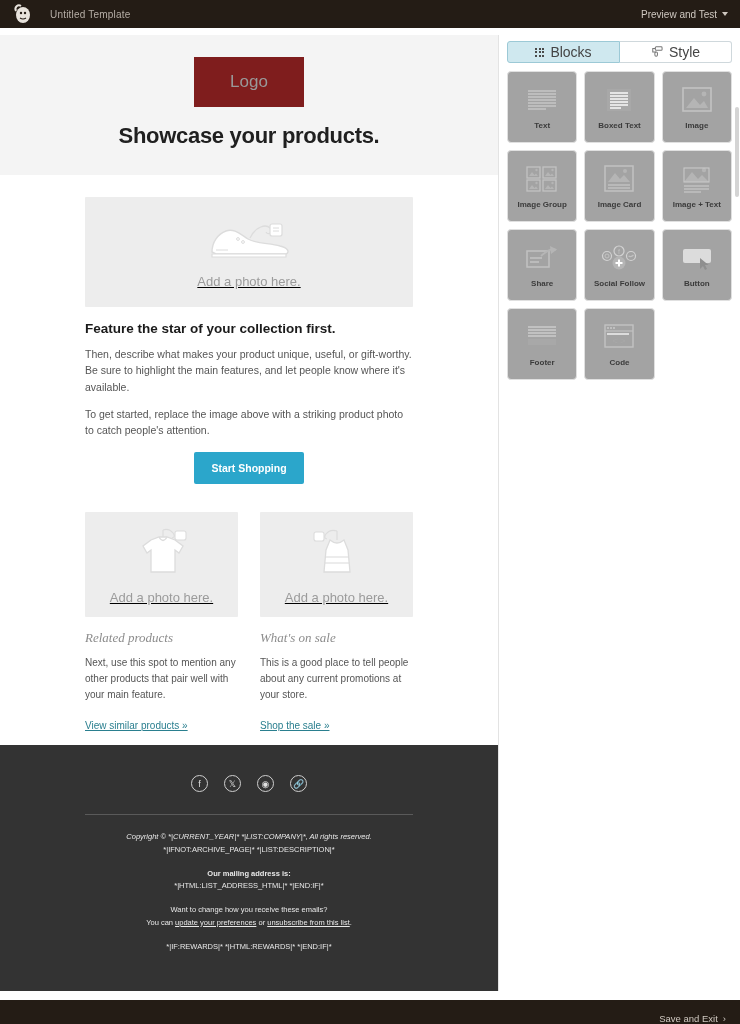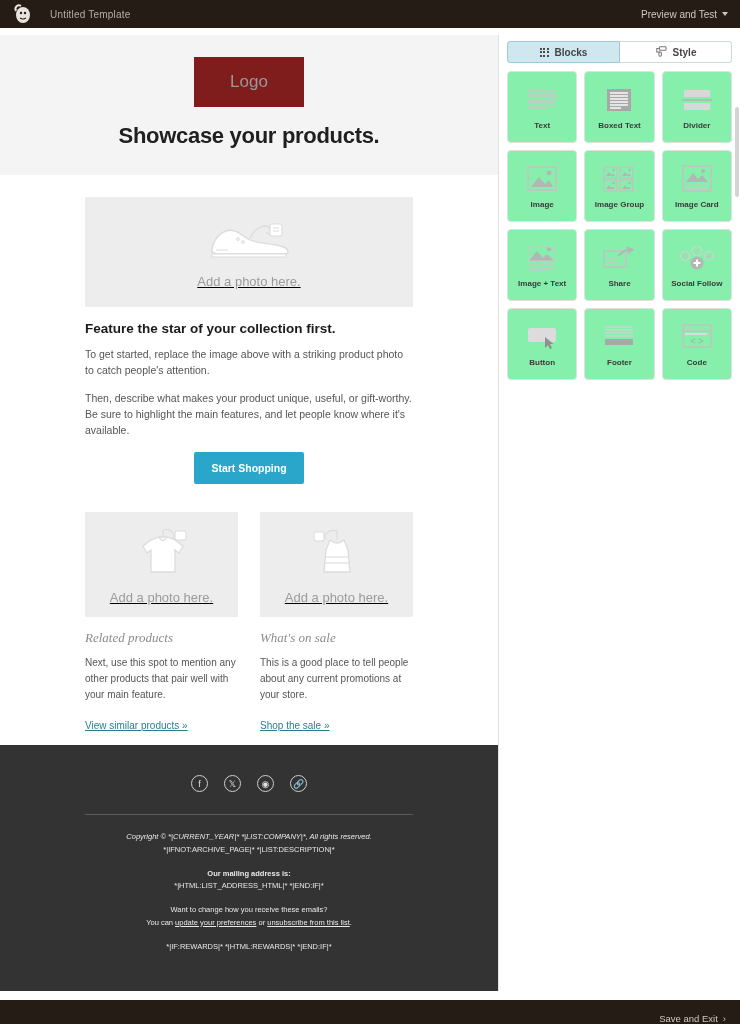--- a/index.html
+++ b/index.html
@@ -103,35 +103,35 @@
   .ft-link { color: #e8e8e8; text-decoration: underline; cursor: pointer; }
 
   
   .panel {
     position: absolute; top: 35px; left: 498px; width: 242px; height: 956px;
     background: #ffffff; border-left: 1px solid #e3e3e3;
   }
   .tabs { display: flex; padding: 6px 8px 0; gap: 0; }
   .tab {
     flex: 1; height: 22px; display: flex; align-items: center; justify-content: center;
-    gap: 6px; font-size: 10px; font-weight: bold; color: #444;
+    gap: 6px; font-size: 14px; font-weight: normal; color: #444;
     border: 1px solid #cfd8dc; background: #fff; cursor: pointer;
   }
   .tab:first-child { border-radius: 3px 0 0 3px; }
   .tab:last-child { border-radius: 0 3px 3px 0; border-left: none; }
   .tab.active { background: #cfe8ef; border-color: #9cc9d6; }
   .dots-ic { display: grid; grid-template-columns: repeat(3, 2px); gap: 1.5px; }
   .dots-ic i { width: 2px; height: 2px; background: #4a4a4a; display: block; }
 
   .blocks-wrap {
     padding: 8px 8px 0; height: 335px; overflow: hidden; position: relative;
   }
   .blocks-grid { display: grid; grid-template-columns: repeat(3, 1fr); gap: 7px; }
   .block-card {
-    border: 1px solid #e0e0e0; border-radius: 4px; background: #86efac;
+    border: 1px solid #e0e0e0; border-radius: 4px; background: #a3a3a3;
     height: 72px; display: flex; flex-direction: column;
     align-items: center; justify-content: center; gap: 6px; cursor: pointer;
   }
   .block-label { font-size: 8px; font-weight: bold; color: #3b3b3b; }
   .block-ic { width: 38px; height: 30px; display: flex; align-items: center; justify-content: center; }
 
   .panel-scrollbar {
     position: absolute; top: 44px; right: 1px; width: 4px; height: 90px;
     background: #d4d4d4; border-radius: 2px;
   }
@@ -188,22 +188,22 @@
           <line x1="79" y1="15" x2="85" y2="15" stroke="#dcdcdc" stroke-width="1"></line>
           <circle cx="44" cy="23" r="1.4" fill="none" stroke="#dcdcdc"></circle>
           <circle cx="49" cy="26" r="1.4" fill="none" stroke="#dcdcdc"></circle>
           <line x1="22" y1="34" x2="34" y2="34" stroke="#dcdcdc" stroke-width="1"></line>
         </svg>
       </span>
       <span class="ph-label">Add a photo here.</span>
     </div>
 
     <div class="sec-h">Feature the star of your collection first.</div>
+    <div class="body-p">Then, describe what makes your product unique, useful, or gift-worthy. Be sure to highlight the main features, and let people know where it's available.</div>
     <div class="body-p">To get started, replace the image above with a striking product photo to catch people's attention.</div>
-    <div class="body-p">Then, describe what makes your product unique, useful, or gift-worthy. Be sure to highlight the main features, and let people know where it's available.</div>
     <button class="btn-primary">Start Shopping</button>
 
     <div class="two-col">
 
       <div class="col">
         <div class="photo-ph small">
           <span>
             <svg width="70" height="56" viewBox="0 0 70 56">
               <path d="M24 16 L16 22 L20 29 L24 26 L24 48 L48 48 L48 26 L52 29 L56 22 L48 16 L40 13 L32 13 Z" fill="#ffffff" stroke="#dcdcdc" stroke-width="1.3"></path>
               <path d="M32 13 q4 7 8 0" stroke="#dcdcdc" stroke-width="1.3" fill="none"></path>
@@ -331,30 +331,20 @@
                 <line x1="9" y1="12" x2="27" y2="12"></line>
                 <line x1="9" y1="15" x2="27" y2="15"></line>
                 <line x1="9" y1="18" x2="27" y2="18"></line>
                 <line x1="9" y1="21" x2="20" y2="21"></line>
               </g>
             </svg>
         </span>
         <span class="block-label">Boxed Text</span>
       </div>
 
-      <div class="block-card">
-        <span class="block-ic">
-          <svg width="36" height="26" viewBox="0 0 36 26">
-              <rect x="5" y="3" width="26" height="7" fill="#d8d8d8"></rect>
-              <line x1="3" y1="13" x2="33" y2="13" stroke="#b5b5b5" stroke-width="1.6"></line>
-              <rect x="5" y="16" width="26" height="7" fill="#d8d8d8"></rect>
-            </svg>
-        </span>
-        <span class="block-label">Divider</span>
-      </div>
 
       <div class="block-card">
         <span class="block-ic">
           <svg width="36" height="28" viewBox="0 0 36 28">
               <rect x="4" y="2" width="28" height="23" fill="none" stroke="#c2c2c2" stroke-width="1.6"></rect>
               <path d="M7 22 L15 12 L21 19 L25 15 L29 22 Z" fill="#b5b5b5"></path>
               <circle cx="25" cy="8" r="2.4" fill="#b5b5b5"></circle>
             </svg>
         </span>
         <span class="block-label">Image</span>

